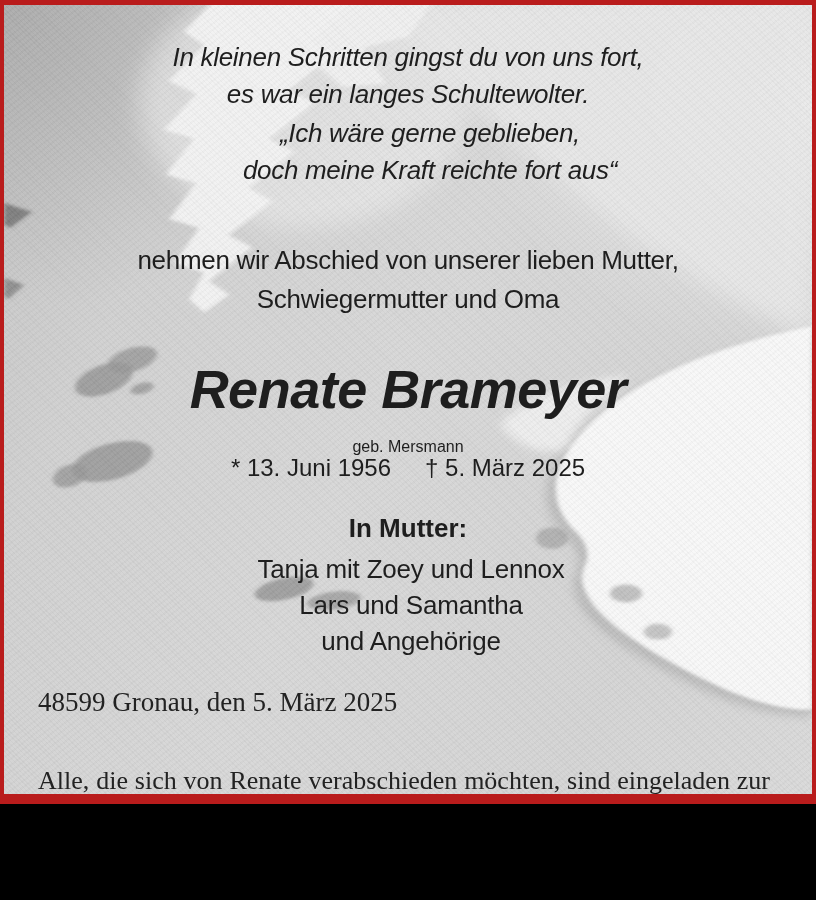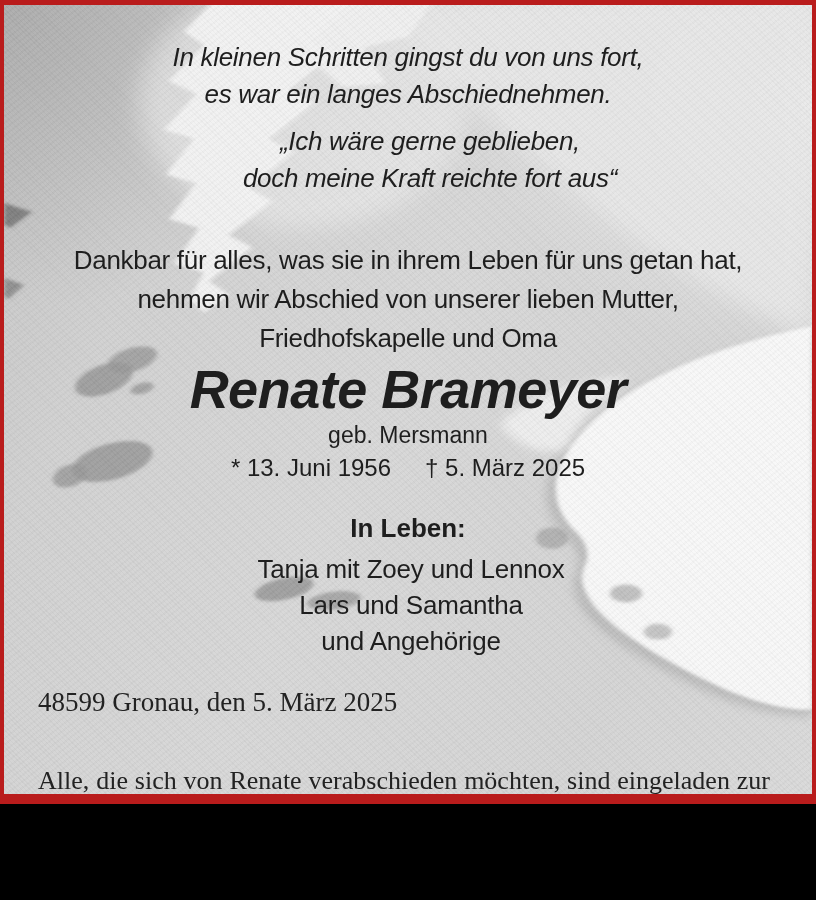--- a/index.html
+++ b/index.html
@@ -40,38 +40,38 @@
   .center { left: 0; right: 0; text-align: center; }
   .line { white-space: nowrap; }
 
   .epigraph {
     top: 34px;
     font-style: italic;
     font-size: 26px;
     line-height: 37px;
     letter-spacing: -0.3px;
   }
-  .epigraph .pair2 { margin-top: 10px; padding-left: 44px; }
+  .epigraph .pair2 { margin-top: 2px; padding-left: 44px; }
 
   .intro {
     top: 236px;
     font-size: 26px;
     line-height: 39px;
     letter-spacing: -0.3px;
   }
 
   .name {
     top: 352px;
     font-size: 54px;
     line-height: 64px;
     font-weight: bold;
     font-style: italic;
     letter-spacing: -0.5px;
   }
-  .maiden { top: 416px; font-size: 23px; line-height: 28px; }
+  .maiden { top: 428px; font-size: 16px; line-height: 28px; }
   .dates  { top: 448px; font-size: 24px; line-height: 30px; }
   .dates .gap { display: inline-block; width: 34px; }
 
   .liebe-heading { top: 508px; font-size: 26px; font-weight: bold; }
   .mourners { top: 546px; font-size: 26px; line-height: 36px; letter-spacing: -0.2px; padding-left: 6px; }
 
   .footer-line1, .footer-line2, .invitation {
     left: 34px;
     font-family: "Liberation Serif", serif;
     color: #222;
@@ -135,40 +135,39 @@
         <ellipse cx="280" cy="655" rx="30" ry="12" transform="rotate(-14 280 655)" opacity="0.85"></ellipse>
         <ellipse cx="330" cy="668" rx="27" ry="10" transform="rotate(-8 330 668)" opacity="0.75"></ellipse>
         <ellipse cx="548" cy="598" rx="16" ry="12" opacity="0.7" fill="#a3a3a3"></ellipse>
         <ellipse cx="622" cy="660" rx="16" ry="10" opacity="0.65" fill="#a3a3a3"></ellipse>
         <ellipse cx="654" cy="703" rx="14" ry="9" opacity="0.6" fill="#a3a3a3"></ellipse>
       </g>
     </svg>
 
     <div class="txt center epigraph">
       <div class="line">In kleinen Schritten gingst du von uns fort,</div>
-      <div class="line">es war ein langes Abschiednehmen.</div>
+      <div class="line">es war ein langes Schultewolter.</div>
       <div class="pair2">
         <div class="line">„Ich wäre gerne geblieben,</div>
         <div class="line">doch meine Kraft reichte fort aus“</div>
       </div>
     </div>
 
     <div class="txt center intro">
-      <div class="line">Dankbar für alles, was sie in ihrem Leben für uns getan hat,</div>
       <div class="line">nehmen wir Abschied von unserer lieben Mutter,</div>
-      <div class="line">Friedhofskapelle und Oma</div>
+      <div class="line">Schwiegermutter und Oma</div>
     </div>
 
     <div class="txt center name line">Renate Brameyer</div>
     <div class="txt center maiden line">geb. Mersmann</div>
     <div class="txt center dates">
       <span class="line">* 13. Juni 1956</span><span class="gap"></span><span class="line">† 5. März 2025</span>
     </div>
 
-    <div class="txt center liebe-heading line">In Leben:</div>
+    <div class="txt center liebe-heading line">In Mutter:</div>
     <div class="txt center mourners">
       <div class="line">Tanja mit Zoey und Lennox</div>
       <div class="line">Lars und Samantha</div>
       <div class="line">und Angehörige</div>
     </div>
 
     <div class="txt footer-line1 line">48599 Gronau, den 5. März 2025</div>
     <div class="txt invitation">Alle, die sich von Renate verabschieden möchten, sind eingeladen zur Trauerfeier am Dienstag, den 18. März 2025, um 9.30 in der Friedhofskapelle in Gronau, Friedensweg.</div>
 
   </div>

